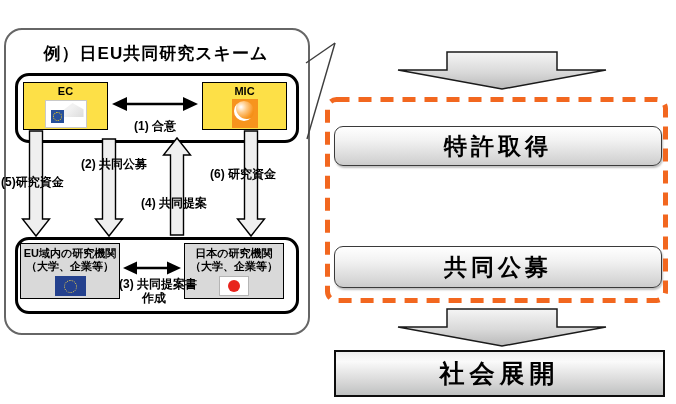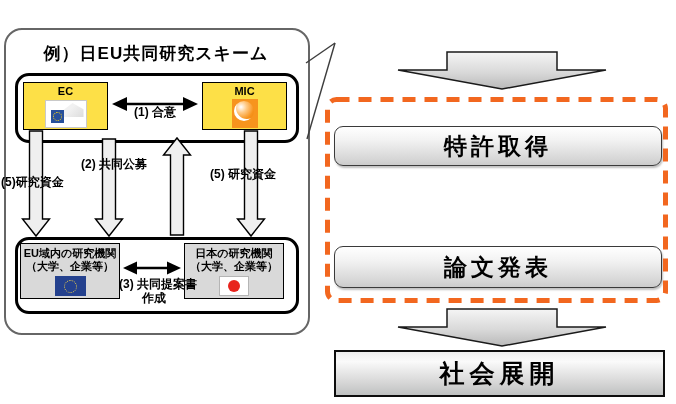--- a/index.html
+++ b/index.html
@@ -87,33 +87,34 @@
   </div>
 
   <div class="abs org-box" style="left:184px;top:243px;width:100px;height:56px;">
     <div class="org-line">日本の研究機関</div>
     <div class="org-line">（大学、企業等）</div>
     <div class="jp-flag">
         <div class="sun"></div>
       </div>
   </div>
 
-  <div class="abs flow-label" style="left:108px;top:104px;width:94px;text-align:center;">(1) 合意</div>
+  <div class="abs flow-label" style="left:108px;top:118px;width:94px;text-align:center;">(1) 合意</div>
   <div class="abs flow-label" style="left:1px;top:174px;">(5)研究資金</div>
   <div class="abs flow-label" style="left:81px;top:156px;">(2) 共同公募</div>
-  <div class="abs flow-label" style="left:210px;top:166px;">(5) 研究資金</div>
+  <div class="abs flow-label" style="left:141px;top:195px;">(4) 共同提案</div>
+  <div class="abs flow-label" style="left:210px;top:166px;">(6) 研究資金</div>
   <div class="abs flow-label" style="left:119px;top:276px;">(3) 共同提案書</div>
   <div class="abs flow-label" style="left:130px;top:290px;width:48px;text-align:center;">作成</div>
 
 
   <div class="abs round-gray patent">
     <span>特許取得</span>
   </div>
   <div class="abs round-gray paper">
-    <span>論文発表</span>
+    <span>共同公募</span>
   </div>
 
   <div class="abs flow-box-rect bottom-flow">
     <span>社会展開</span>
   </div>
 
   <svg id="overlay" viewBox="0 0 676 404">
     <defs>
       <linearGradient id="ga" x1="0" y1="0" x2="0" y2="1">
         <stop offset="0" stop-color="#f5f5f5"></stop>

